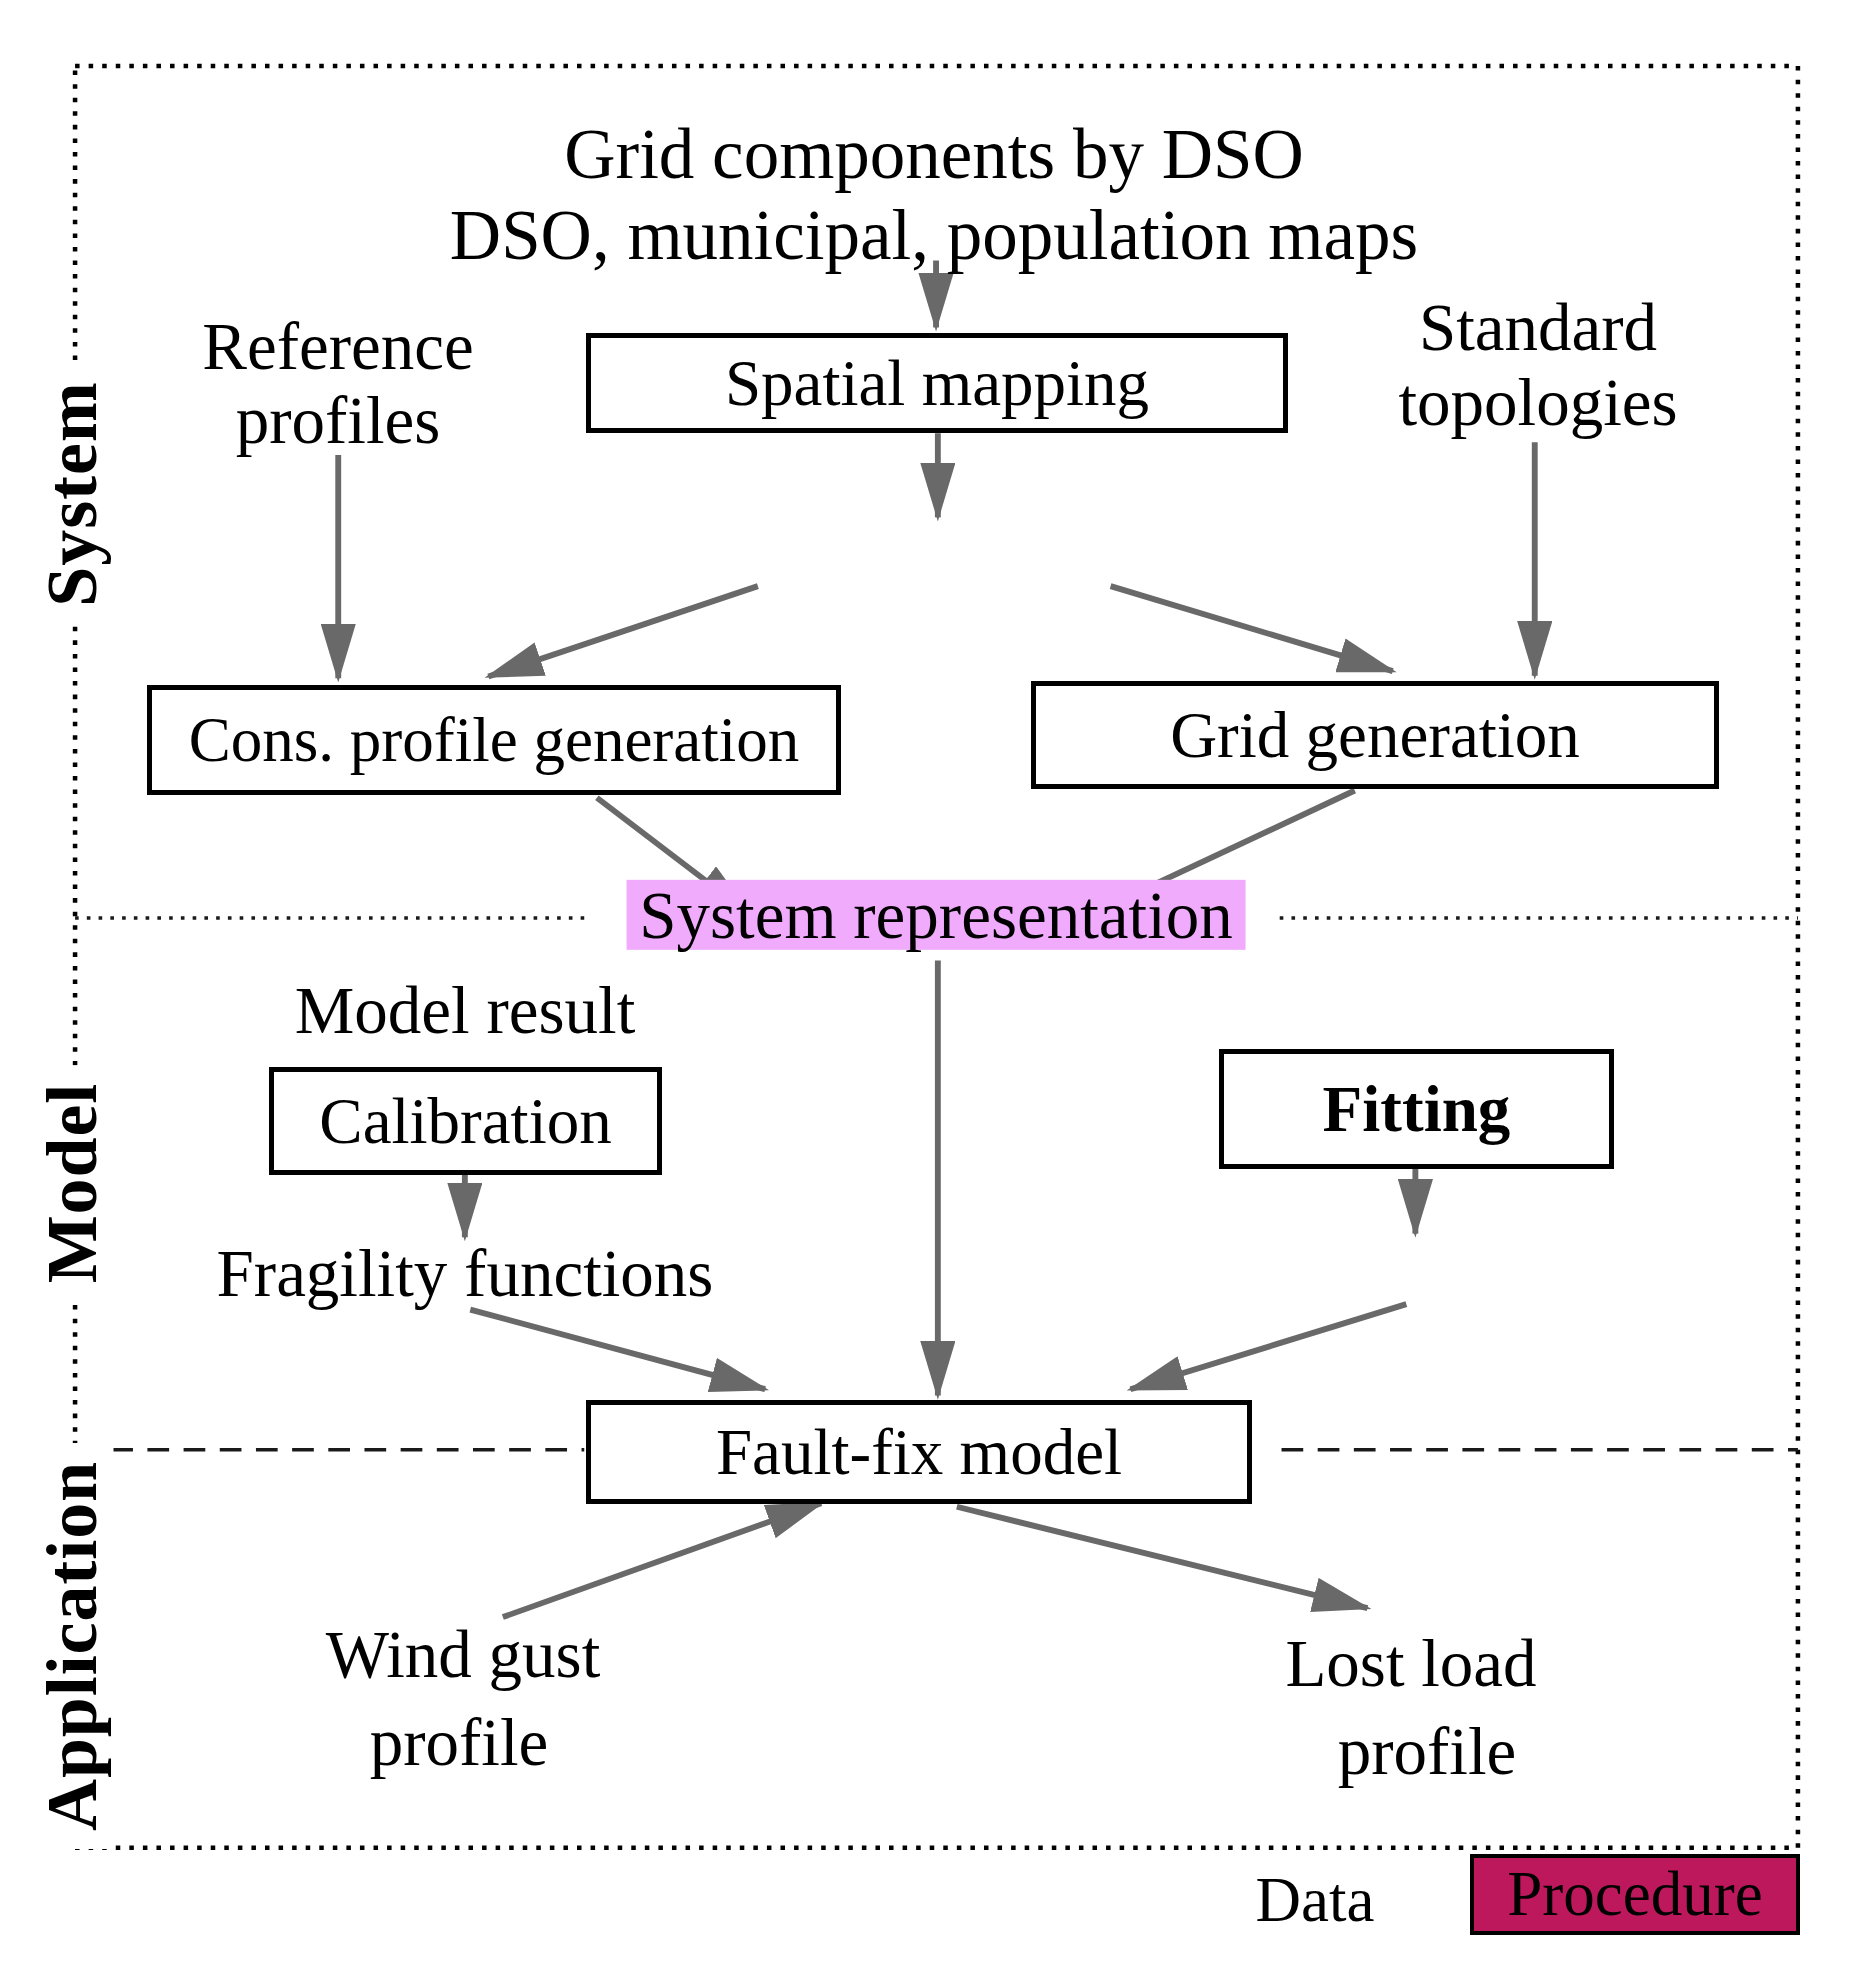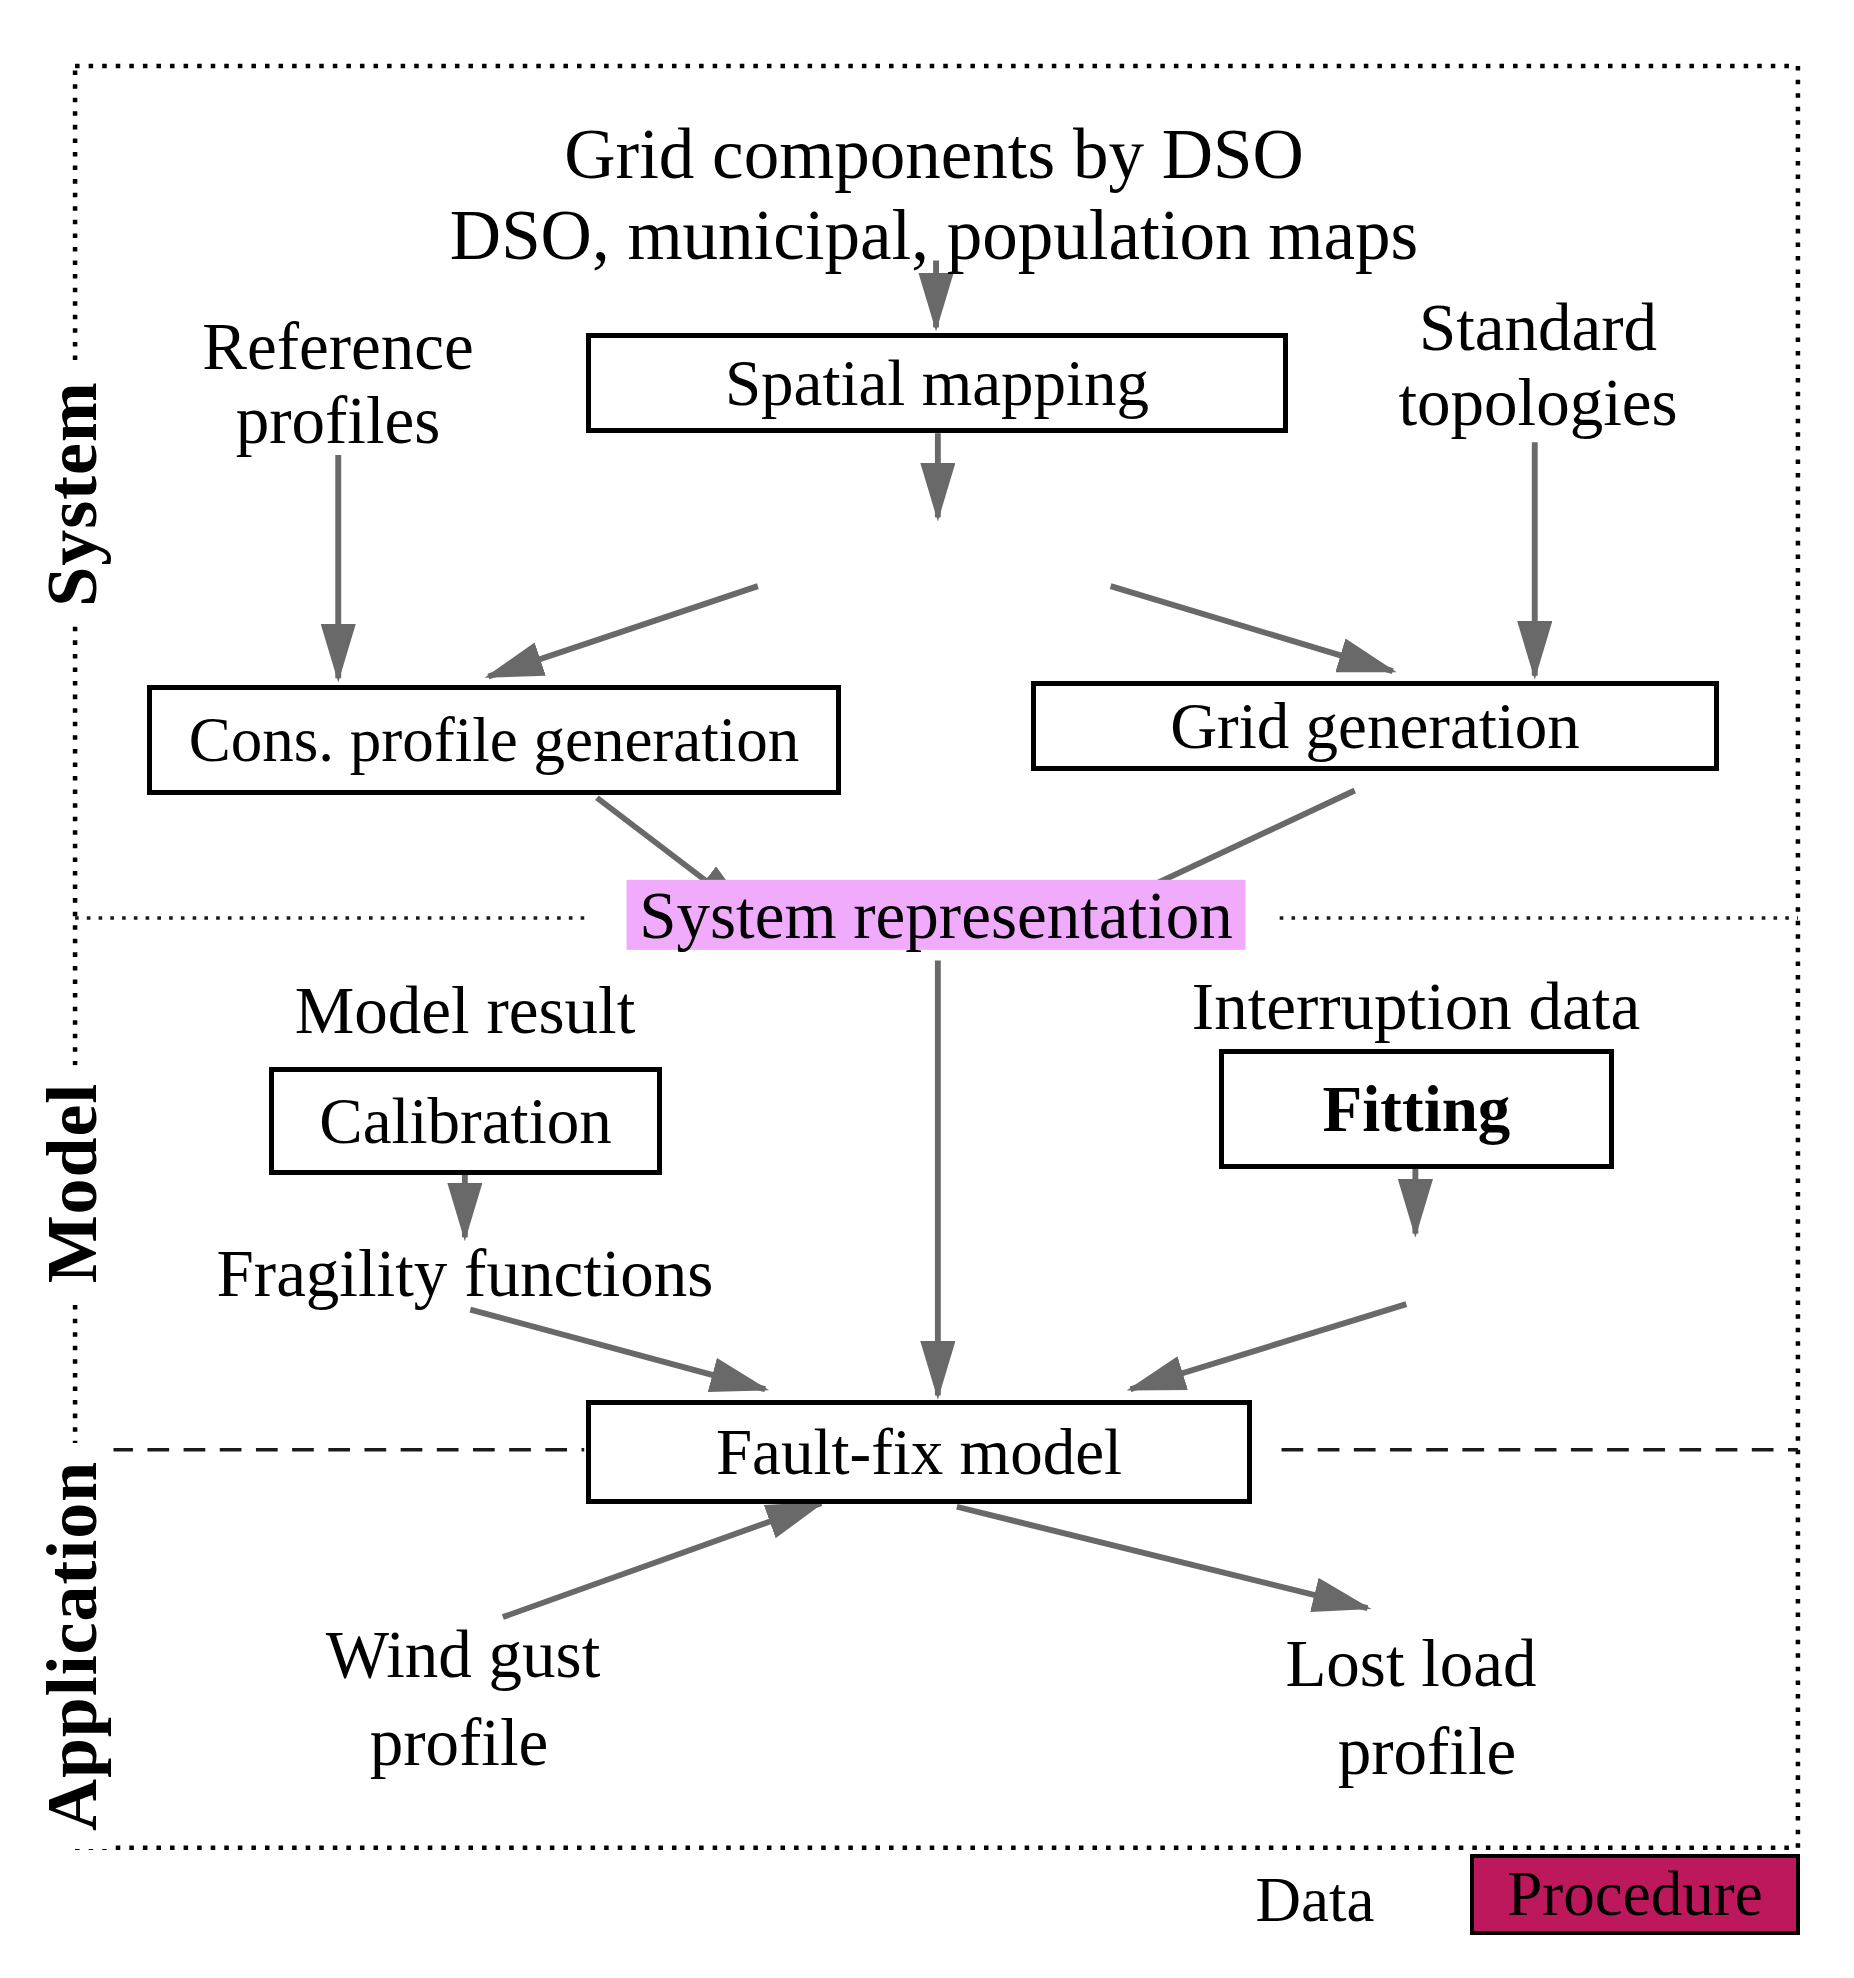--- a/index.html
+++ b/index.html
@@ -119,35 +119,34 @@
   <div class="t" style="left:338px; top:420px;">profiles</div>
 
   <div class="t" style="left:1538px; top:327px;">Standard</div>
   <div class="t" style="left:1538px; top:402px;">topologies</div>
 
   <div class="t" style="left:936px; top:915px; background:#f0abfc; padding:0 12.7px;">System representation</div>
 
   <div class="t" style="left:465px; top:1010px;">Model result</div>
   <div class="t" style="left:465px; top:1273px;">Fragility functions</div>
 
-  <div class="t" style="left:1416px; top:1006px;">Interruption data</div>
 
   <div class="t" style="left:463px; top:1654px;">Wind gust</div>
   <div class="t" style="left:459px; top:1742px;">profile</div>
 
   <div class="t" style="left:1411px; top:1663px;">Lost load</div>
   <div class="t" style="left:1427px; top:1751px;">profile</div>
 
   <div class="box" style="left:586px;  top:333px;  width:702px; height:100px;">
     <span>Spatial mapping</span>
   </div>
   <div class="box" style="left:147px;  top:685px;  width:694px; height:110px; font-size:63px;">
     <span>Cons. profile generation</span>
   </div>
-  <div class="box" style="left:1031px; top:681px;  width:688px; height:90px;">
+  <div class="box" style="left:1031px; top:681px;  width:688px; height:108px;">
     <span>Grid generation</span>
   </div>
   <div class="box" style="left:269px;  top:1051px; width:393px; height:108px;margin-top:16px;">
     <span>Calibration</span>
   </div>
   <div class="box" style="left:1219px; top:1049px; width:395px; height:120px;font-weight:bold;">
     <span>Fitting</span>
   </div>
   <div class="box" style="left:586px;  top:1400px; width:666px; height:104px;">
     <span>Fault-fix model</span>

